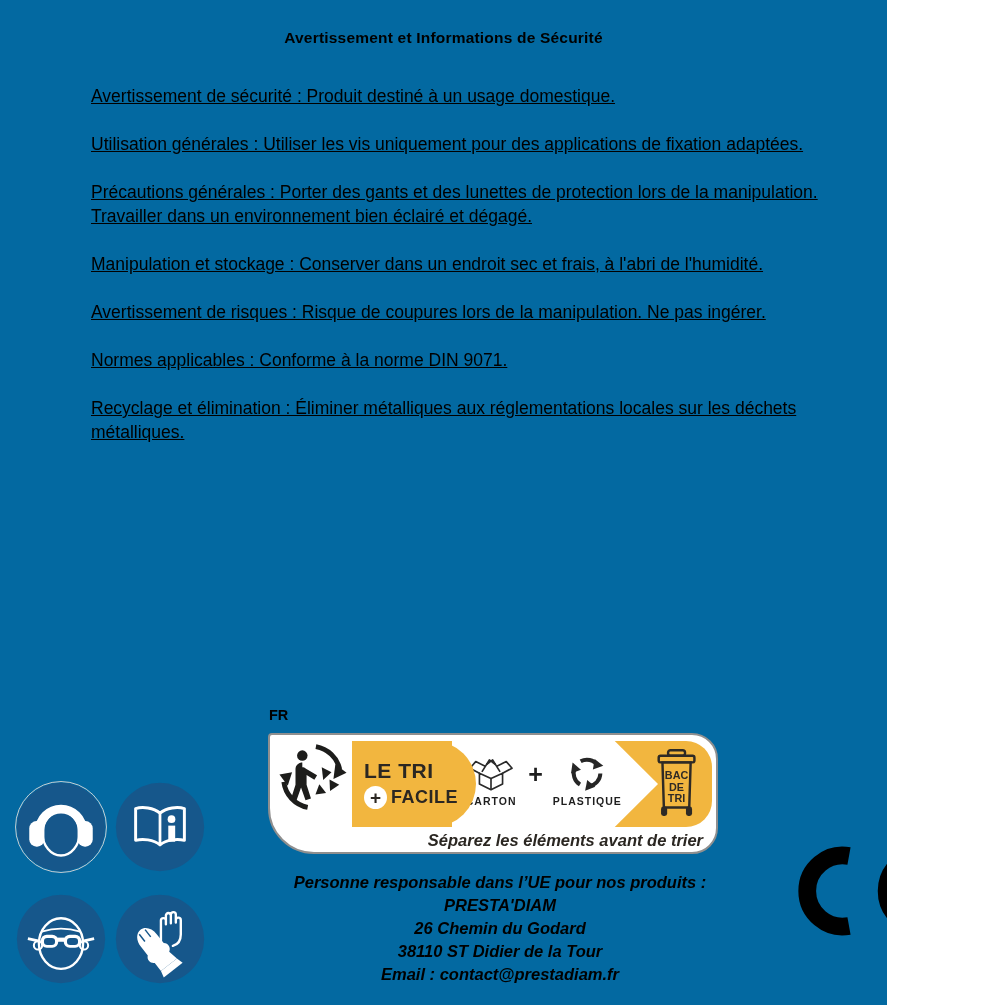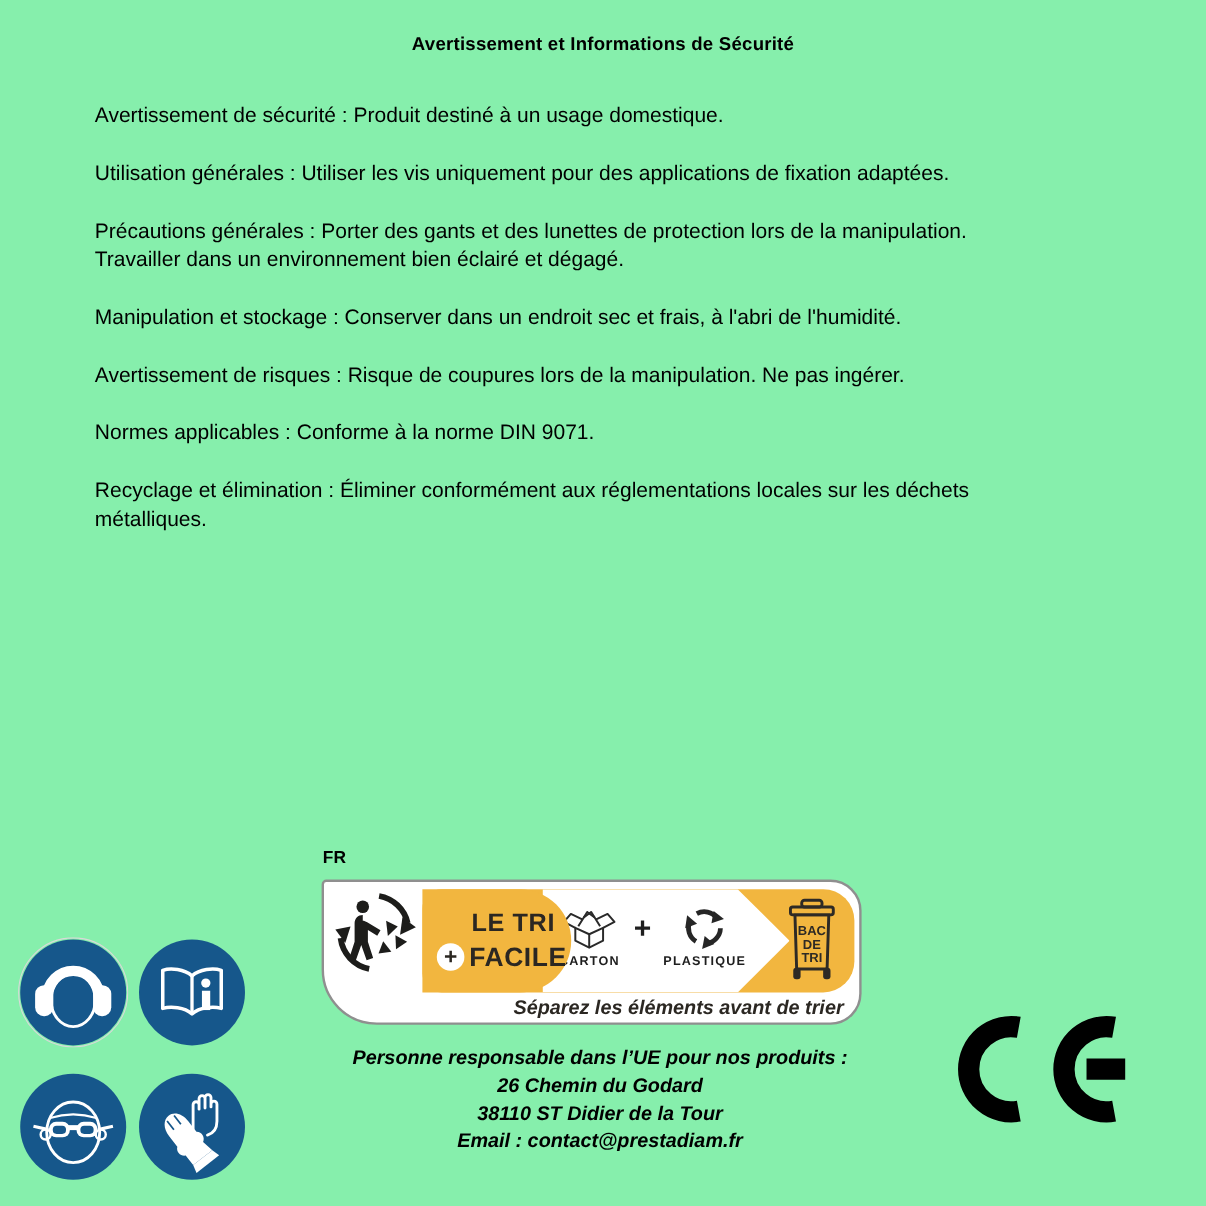--- a/index.html
+++ b/index.html
@@ -1,23 +1,23 @@
 <!DOCTYPE html>
 <html><head>
 <meta charset="utf-8">
 <style>
   html,body{margin:0;padding:0;background:#fff;}
-  .page{position:relative;width:1005px;height:1005px;background:#86efac;overflow:hidden;
+  .page{position:relative;width:887px;height:1005px;background:#0369a1;overflow:hidden;
         font-family:"Liberation Sans","DejaVu Sans",sans-serif;color:#000;}
 
   .doc-title{position:absolute;top:29px;left:0;width:100%;text-align:center;
              font-size:15.5px;font-weight:bold;letter-spacing:.2px;}
 
   .doc-body{position:absolute;left:73px;top:84px;}
-  .para{margin:0 0 24px 6px;}
+  .para{margin:0 0 24px 18px;text-decoration:underline;}
   .para .line{font-size:17.5px;line-height:24px;white-space:nowrap;}
 
   
   .icons-grid{position:absolute;left:15px;top:781px;display:grid;
               grid-template-columns:92px 92px;grid-auto-rows:92px;column-gap:7px;row-gap:20px;}
   .icons-grid svg{display:block;width:92px;height:92px;}
 
   
   .fr-code{position:absolute;left:269px;top:707px;font-size:14.5px;font-weight:bold;}
   .tri-label{position:absolute;left:268px;top:733px;width:450px;height:121px;box-sizing:border-box;
@@ -25,26 +25,26 @@
   .triman{position:absolute;left:8px;top:7px;width:70px;height:70px;}
   .tri-band{position:absolute;left:82px;top:6px;width:360px;height:86px;
             background:#F2B63F;border-radius:16px 26px 26px 16px;}
   .tri-chevron{position:absolute;left:100px;top:0;width:206px;height:86px;background:#fff;z-index:1;
                clip-path:polygon(0 0,79% 0,100% 50%,79% 100%,0 100%);
                display:flex;align-items:center;justify-content:center;gap:9px;
                padding:0 34px 6px 10px;box-sizing:border-box;}
   .tri-head{position:absolute;left:0;top:0;height:86px;width:124px;background:#F2B63F;z-index:2;
             border-radius:0 46px 46px 0;display:flex;flex-direction:column;justify-content:center;
             padding-left:12px;box-sizing:border-box;color:#2B2722;}
-  .tri-head .row1{font-size:21px;font-weight:800;letter-spacing:.5px;margin-left:29px;}
+  .tri-head .row1{font-size:21px;font-weight:800;letter-spacing:.5px;}
   .tri-head .row2{display:flex;align-items:center;gap:4px;margin-top:3px;}
   .plus-circle{width:23px;height:23px;border-radius:50%;background:#fff;color:#2B2722;
                display:flex;align-items:center;justify-content:center;
                font-size:19px;font-weight:900;line-height:1;}
-  .tri-head .row2 .word{font-size:22px;font-weight:800;letter-spacing:.5px;}
+  .tri-head .row2 .word{font-size:18px;font-weight:800;letter-spacing:.5px;}
   .mat{display:flex;flex-direction:column;align-items:center;gap:2px;}
   .mat .mat-label{font-size:10.5px;font-weight:bold;letter-spacing:1px;color:#1e1e1e;}
   .joiner{font-size:25px;font-weight:900;color:#1e1e1e;margin:0 1px 14px 1px;}
   .tri-bin{position:absolute;right:11px;top:5px;z-index:2;}
   .tri-instruction{position:absolute;right:13px;bottom:2px;font-size:16.5px;font-weight:bold;
                    font-style:italic;color:#2B2722;}
 
   
   .responsible{position:absolute;left:150px;top:871px;width:700px;text-align:center;
                font-size:16.5px;font-weight:bold;line-height:23px;font-style:italic;}
@@ -74,21 +74,21 @@
     <div class="para">
       <div class="line">Manipulation et stockage : Conserver dans un endroit sec et frais, à l'abri de l'humidité.</div>
     </div>
     <div class="para">
       <div class="line">Avertissement de risques : Risque de coupures lors de la manipulation. Ne pas ingérer.</div>
     </div>
     <div class="para">
       <div class="line">Normes applicables : Conforme à la norme DIN 9071.</div>
     </div>
     <div class="para">
-      <div class="line">Recyclage et élimination : Éliminer conformément aux réglementations locales sur les déchets</div>
+      <div class="line">Recyclage et élimination : Éliminer métalliques aux réglementations locales sur les déchets</div>
       <div class="line">métalliques.</div>
     </div>
   </div>
 
   <div class="icons-grid">
     <svg viewBox="0 0 100 100">
       <circle cx="50" cy="50" r="49.4" fill="none" stroke="#d9d9d9" stroke-width="1"></circle>
       <circle cx="50" cy="50" r="48" fill="#16578B"></circle>
       <ellipse cx="50" cy="57" rx="20" ry="24" fill="#16578B" stroke="#fff" stroke-width="2.6"></ellipse>
       <path d="M26.5,54 A23.5,23.5 0 0 1 73.5,54" fill="none" stroke="#fff" stroke-width="9.5"></path>
@@ -210,20 +210,21 @@
           <text x="24" y="58">TRI</text>
         </g>
       </svg>
     </div>
 
     <div class="tri-instruction">Séparez les éléments avant de trier</div>
   </div>
 
   <div class="responsible">
     <div>Personne responsable dans l’UE pour nos produits :</div>
+    <div>PRESTA'DIAM</div>
     <div>26 Chemin du Godard</div>
     <div>38110 ST Didier de la Tour</div>
     <div>Email : contact@prestadiam.fr</div>
   </div>
 
   <div class="ce-mark">
     <span class="sr-only">CE</span>
     <svg width="142" height="96" viewBox="0 0 152 100">
       <g fill="none" stroke="#000" stroke-width="19">
         <path d="M54.6,12.6 A38,38 0 1 0 54.6,87.4"></path>

